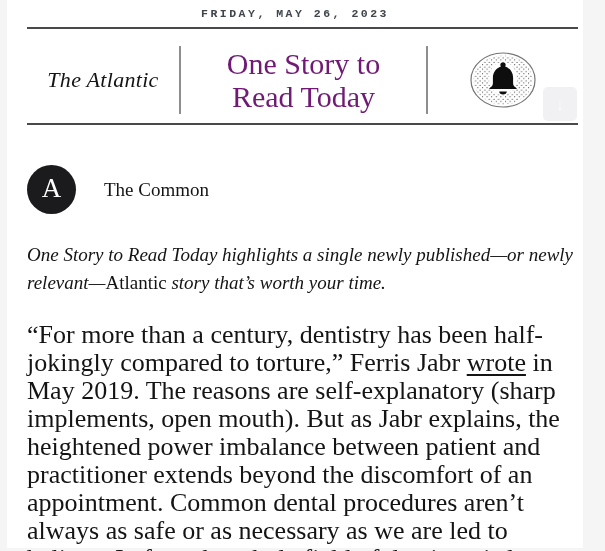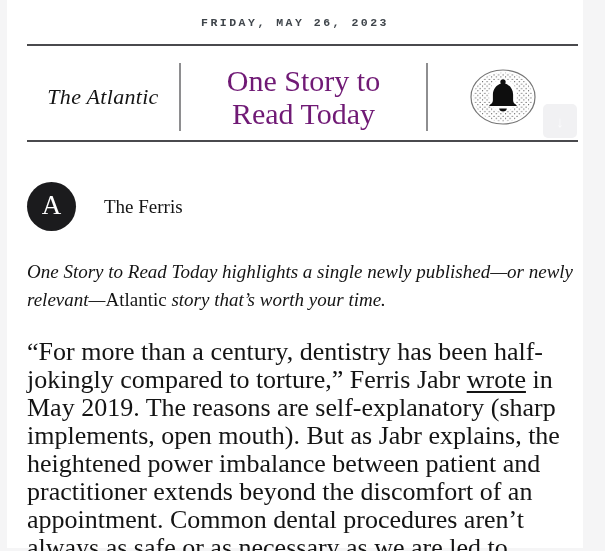--- a/index.html
+++ b/index.html
@@ -10,21 +10,21 @@
     overflow: hidden;
   }
   .email-card {
     position: absolute;
     left: 7px; top: 0;
     width: 576px; height: 548px;
     background: #ffffff;
   }
   
   .date-row {
-    height: 44px;
+    height: 27px;
     display: flex; align-items: center; justify-content: center;
   }
   .date-text {
     font-family: "Liberation Mono", monospace;
     font-size: 11.5px;
     font-weight: 700;
     letter-spacing: 2.5px;
     color: #3f454b;
   }
   .rule {
@@ -150,21 +150,21 @@
       <span>↓</span>
     </div>
   </div>
 
   <hr class="rule">
 
   <div class="author-row">
     <div class="avatar">
       <span>A</span>
     </div>
-    <span class="author-name">The Ferris</span>
+    <span class="author-name">The Common</span>
   </div>
 
   <div class="content">
     <p class="intro"><span>One Story to Read Today highlights a single newly published—or newly relevant—</span><span class="roman">Atlantic</span><span> story that’s worth your time.</span></p>
     <p class="body-p"><span>“For more than a century, dentistry has been half-jokingly compared to torture,” Ferris Jabr </span><a href="#" class="body-link">wrote</a><span> in May 2019. The reasons are self-explanatory (sharp implements, open mouth). But as Jabr explains, the heightened power imbalance between patient and practitioner extends beyond the discomfort of an appointment. Common dental procedures aren’t always as safe or as necessary as we are led to believe. In fact, the whole field of dentistry is less science-guided than you might expect.</span></p>
   </div>
 
 </div>
 
 </body></html>

